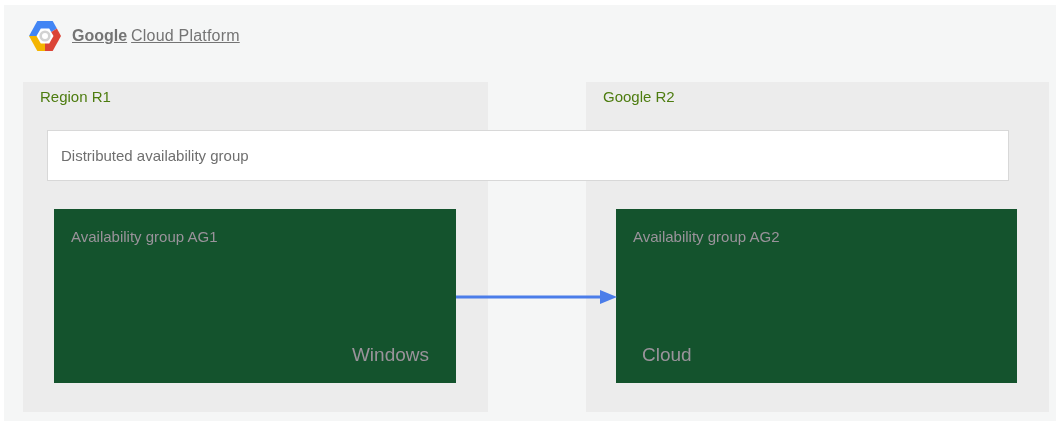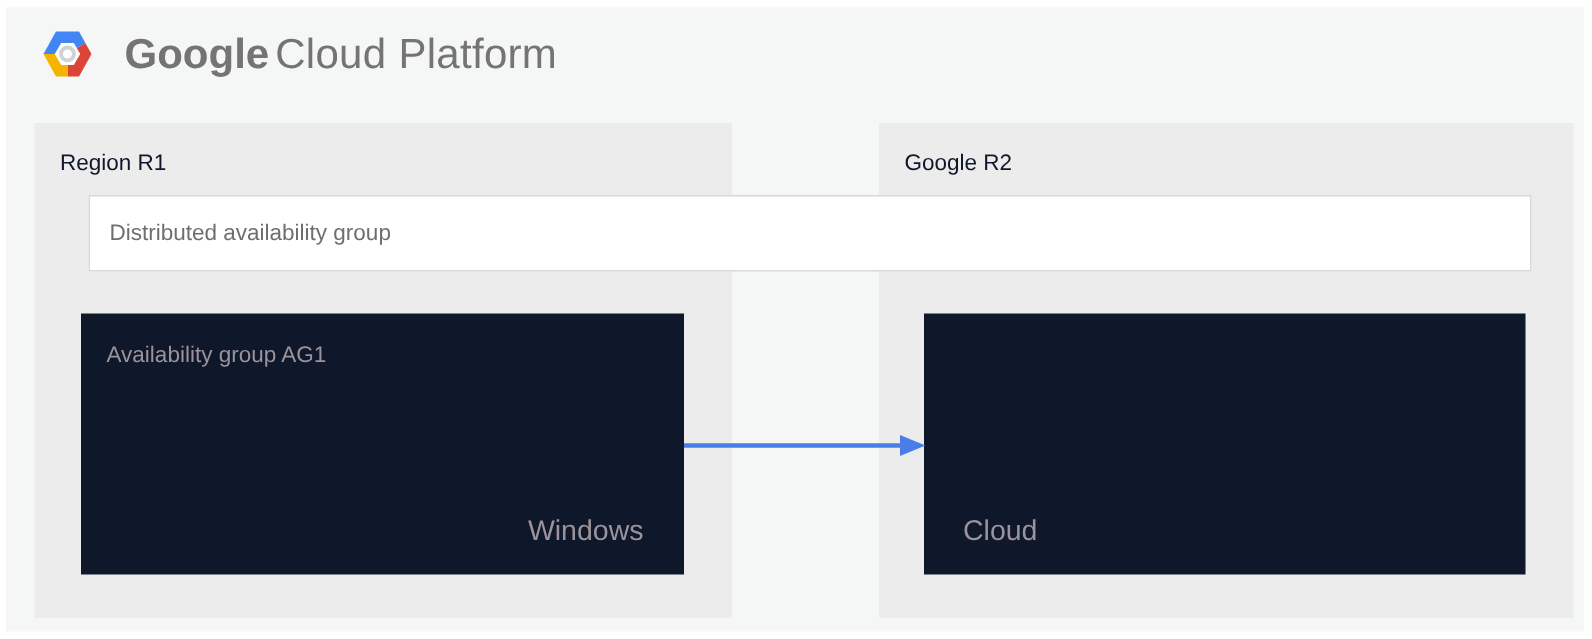--- a/index.html
+++ b/index.html
@@ -24,65 +24,66 @@
   
   .logo-lockup {
     position: absolute;
     left: 24px; top: 13px;
     height: 36px;
     display: flex;
     align-items: center;
   }
   .logo-icon { width: 34px; height: 32px; display: block; }
   .logo-text {
-    margin-left: 21px;
-    font-size: 28px;
+    margin-left: 10px;
+    font-size: 16px;
     color: #747474;
     letter-spacing: 0.2px;
     white-space: nowrap;
+    text-decoration: underline;
   }
   .logo-text .brand-primary { font-weight: 700; letter-spacing: 0; }
   .logo-text .brand-secondary { font-weight: 400; margin-left: 4px; }
 
   
   .region {
     position: absolute;
     top: 77px;
     height: 330px;
     background: #ececec;
   }
   .region-r1 { left: 19px;  width: 465px; }
   .region-r2 { left: 582px; width: 463px; }
   .region-label {
     position: absolute;
-    left: 17px; top: 18px;
+    left: 17px; top: 6px;
     font-size: 15px;
-    color: #0f172a;
+    color: #4d7c0f;
   }
 
   
   .dist-group {
     position: absolute;
-    left: 55px; top: 125px;
+    left: 43px; top: 125px;
     width: 962px; height: 51px;
     background: #ffffff;
     border: 1px solid #d8d8d8;
     display: flex;
     align-items: center;
     padding-left: 13px;
     font-size: 15px;
     color: #6f6f6f;
   }
 
   
   .ag-box {
     position: absolute;
     top: 204px;
     height: 174px;
-    background: #0f172a;
+    background: #14532d;
   }
   .ag-box-1 { left: 50px;  width: 402px; }
   .ag-box-2 { left: 612px; width: 401px; }
   .ag-label {
     position: absolute;
     left: 17px; top: 19px;
     font-size: 15px;
     color: #9a939b;
   }
   .os-label {
@@ -137,20 +138,21 @@
     <div class="dist-group">
       <span>Distributed availability group</span>
     </div>
 
     <div class="ag-box ag-box-1">
       <div class="ag-label">Availability group AG1</div>
       <div class="os-label os-label-windows">Windows</div>
     </div>
 
     <div class="ag-box ag-box-2">
+      <div class="ag-label">Availability group AG2</div>
       <div class="os-label os-label-linux">Cloud</div>
     </div>
 
     <svg class="arrow-svg" viewBox="0 0 162 16">
       <line x1="0" y1="8" x2="146" y2="8" stroke="#4b7de9" stroke-width="3"></line>
       <polygon points="144,1 161,8 144,15" fill="#4b7de9"></polygon>
     </svg>
 
   </div>
 </div>

